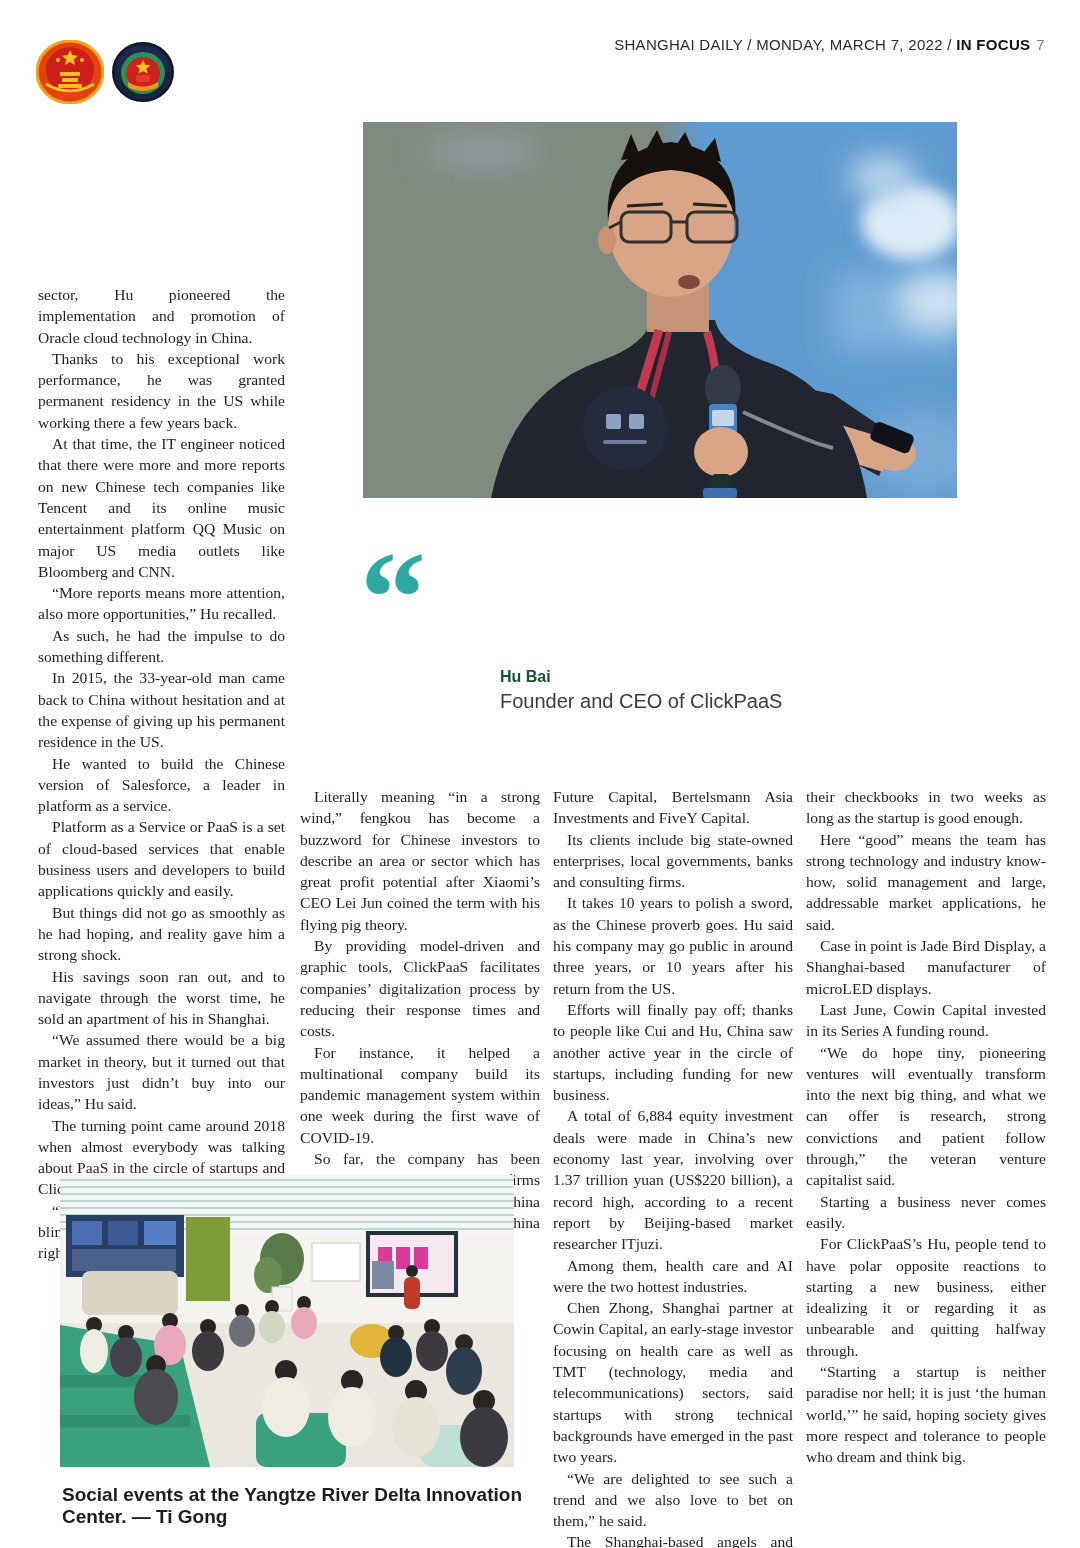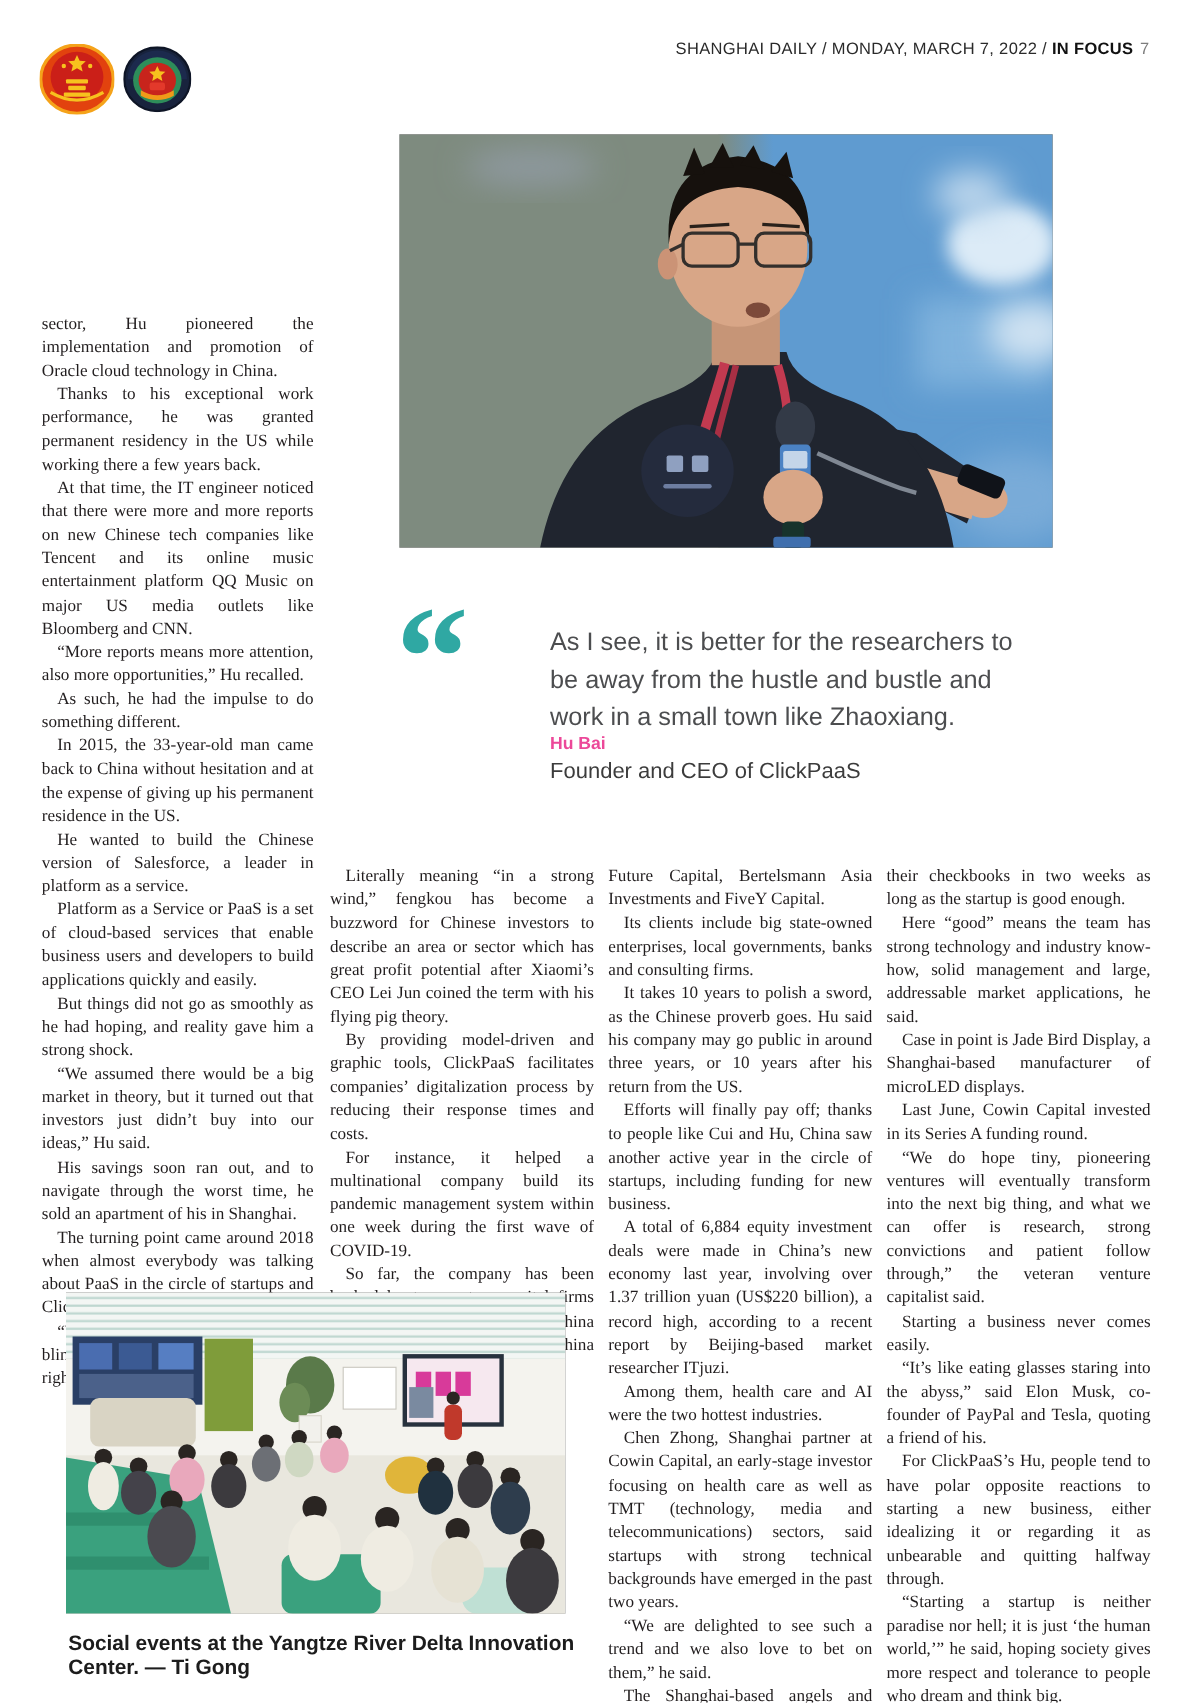--- a/index.html
+++ b/index.html
@@ -21,21 +21,21 @@
   #main-photo{left:363px;top:122px;width:594px;height:376px;}
   #event-photo{left:60px;top:1175px;width:454px;height:292px;}
   .photo svg{display:block;width:100%;height:100%;}
 
   
   .quote-mark{position:absolute;left:360px;top:548px;font-family:"Liberation Serif",serif;
       font-weight:bold;font-size:132px;line-height:100px;color:#2fa8a3;}
   .quote-text{position:absolute;left:500px;top:566px;width:440px;
       font-family:"Liberation Sans",sans-serif;font-size:23px;line-height:34px;color:#4c4d4f;}
   .quote-author{position:absolute;left:500px;top:668px;font-family:"Liberation Sans",sans-serif;
-      font-size:16px;font-weight:bold;color:#ec4899;}
+      font-size:16px;font-weight:bold;color:#14532d;}
   .quote-role{position:absolute;left:500px;top:690px;font-family:"Liberation Sans",sans-serif;
       font-size:20px;color:#3c3c3c;}
 
   
   .col{position:absolute;font-size:15.6px;line-height:21.3px;text-align:justify;
        hyphens:auto;-webkit-hyphens:auto;}
   .col p{margin:0;text-indent:14px;}
   .cont-first p:first-child{text-indent:0;}
   #col1{left:38px;top:284px;width:247px;}
   #col2{left:300px;top:786px;width:240px;}
@@ -153,36 +153,35 @@
         <rect x="346" y="282" width="28" height="46" rx="4" fill="#4b82c4"></rect>
         <rect x="349" y="288" width="22" height="16" rx="2" fill="#d9e4f0" opacity=".85"></rect>
         <ellipse cx="358" cy="330" rx="27" ry="25" fill="#d8a687"></ellipse>
         <rect x="348" y="352" width="20" height="24" rx="5" fill="#17332c"></rect>
         <rect x="340" y="366" width="34" height="10" rx="3" fill="#3f6fae"></rect>
       </g>
     </svg>
   </div>
 
   <div class="quote-mark">“</div>
-  <div class="quote-text">As I see, it is better for the researchers to be away from the hustle and bustle and work in a small town like Zhaoxiang.</div>
   <div class="quote-author">Hu Bai</div>
   <div class="quote-role">Founder and CEO of ClickPaaS</div>
 
   <div class="col cont-first" id="col1">
       <p class="para">sector, Hu pioneered the implementation and promotion of Oracle cloud technology in China.</p>
       <p class="para">Thanks to his exceptional work performance, he was granted permanent residency in the US while working there a few years back.</p>
       <p class="para">At that time, the IT engineer noticed that there were more and more reports on new Chinese tech companies like Tencent and its online music entertainment platform QQ Music on major US media outlets like Bloomberg and CNN.</p>
       <p class="para">“More reports means more attention, also more opportunities,” Hu recalled.</p>
       <p class="para">As such, he had the impulse to do something different.</p>
       <p class="para">In 2015, the 33-year-old man came back to China without hesitation and at the expense of giving up his permanent residence in the US.</p>
       <p class="para">He wanted to build the Chinese version of Salesforce, a leader in platform as a service.</p>
       <p class="para">Platform as a Service or PaaS is a set of cloud-based services that enable business users and developers to build applications quickly and easily.</p>
       <p class="para">But things did not go as smoothly as he had hoping, and reality gave him a strong shock.</p>
+      <p class="para">His savings soon ran out, and to navigate through the worst time, he sold an apartment of his in Shanghai.</p>
       <p class="para">“We assumed there would be a big market in theory, but it turned out that investors just didn’t buy into our ideas,” Hu said.</p>
-      <p class="para">His savings soon ran out, and to navigate through the worst time, he sold an apartment of his in Shanghai.</p>
       <p class="para">The turning point came around 2018 when almost everybody was talking about PaaS in the circle of startups and ClickPaaS survived.</p>
       <p class="para">“You see, we didn’t follow fengkou blindly; we were just waiting for the right wind to come,” he said.</p>
     </div>
   <div class="col" id="col2">
       <p class="para">Literally meaning “in a strong wind,” fengkou has become a buzzword for Chinese investors to describe an area or sector which has great profit potential after Xiaomi’s CEO Lei Jun coined the term with his flying pig theory.</p>
       <p class="para">By providing model-driven and graphic tools, ClickPaaS facilitates companies’ digitalization process by reducing their response times and costs.</p>
       <p class="para">For instance, it helped a multinational company build its pandemic management system within one week during the first wave of COVID-19.</p>
       <p class="para">So far, the company has been backed by top venture capital firms like Sequoia Capital China Management LLP, SIG China Investments,</p>
     </div>
   <div class="col cont-first" id="col3">
@@ -196,21 +195,20 @@
       <p class="para">“We are delighted to see such a trend and we also love to bet on them,” he said.</p>
       <p class="para">The Shanghai-based angels and venture firm ranks among the top 10 VC institutions in the primary deal-making market during 2021, according to ITjuzi’s study.</p>
     </div>
   <div class="col cont-first" id="col4">
       <p class="para">their checkbooks in two weeks as long as the startup is good enough.</p>
       <p class="para">Here “good” means the team has strong technology and industry know-how, solid management and large, addressable market applications, he said.</p>
       <p class="para">Case in point is Jade Bird Display, a Shanghai-based manufacturer of microLED displays.</p>
       <p class="para">Last June, Cowin Capital invested in its Series A funding round.</p>
       <p class="para">“We do hope tiny, pioneering ventures will eventually transform into the next big thing, and what we can offer is research, strong convictions and patient follow through,” the veteran venture capitalist said.</p>
       <p class="para">Starting a business never comes easily.</p>
-      <p class="para">“It’s like eating glasses staring into the abyss,” said Elon Musk, co-founder of PayPal and Tesla, quoting a friend of his.</p>
       <p class="para">For ClickPaaS’s Hu, people tend to have polar opposite reactions to starting a new business, either idealizing it or regarding it as unbearable and quitting halfway through.</p>
       <p class="para">“Starting a startup is neither paradise nor hell; it is just ‘the human world,’” he said, hoping society gives more respect and tolerance to people who dream and think big.</p>
     </div>
 
   <div class="photo" id="event-photo">
     <svg viewBox="0 0 454 292" preserveAspectRatio="none">
       <defs>
         <pattern id="ceil" width="10" height="7" patternUnits="userSpaceOnUse">
           <rect width="10" height="7" fill="#f3f6f4"></rect>
           <rect y="4" width="10" height="2" fill="#bed7d0"></rect>

